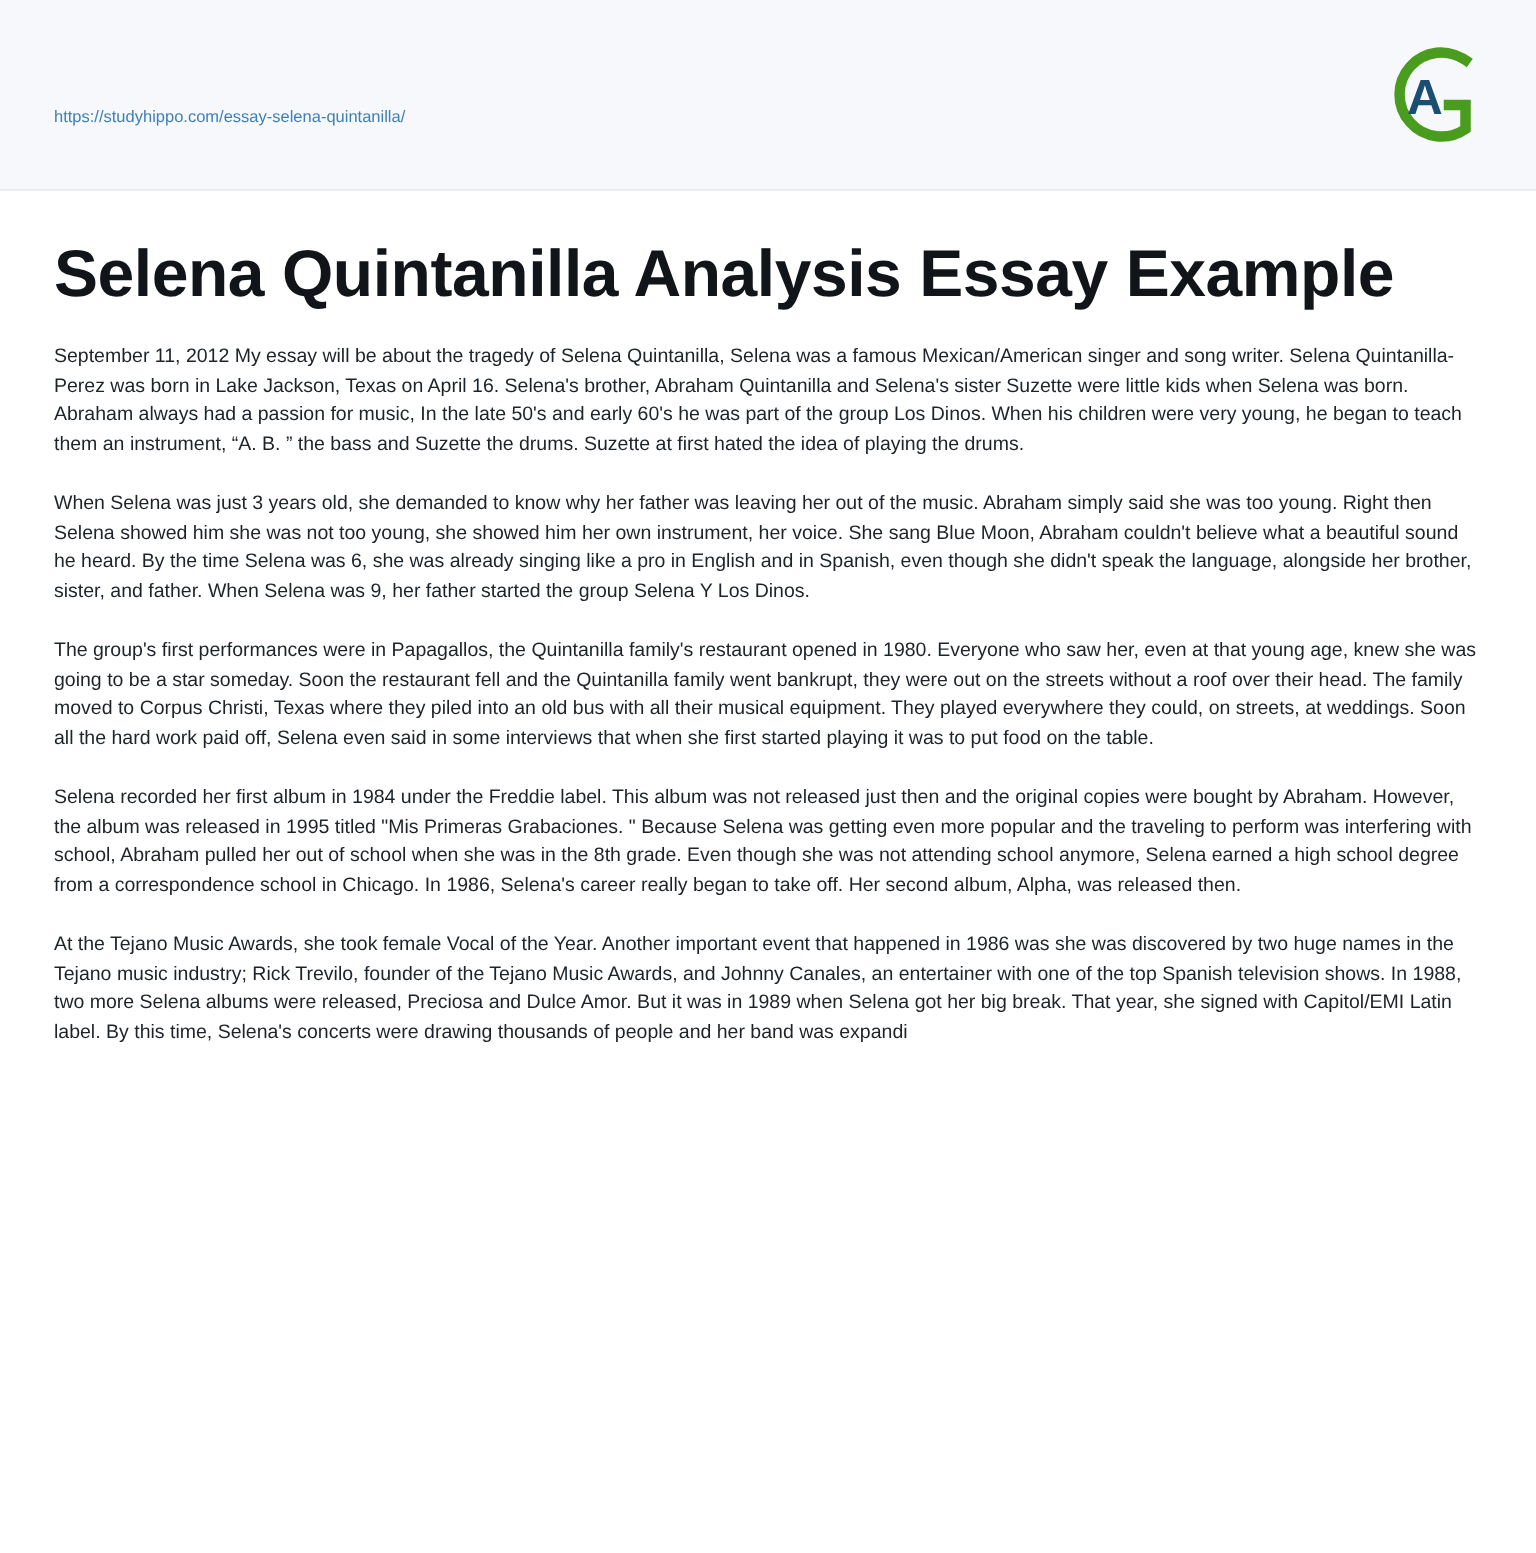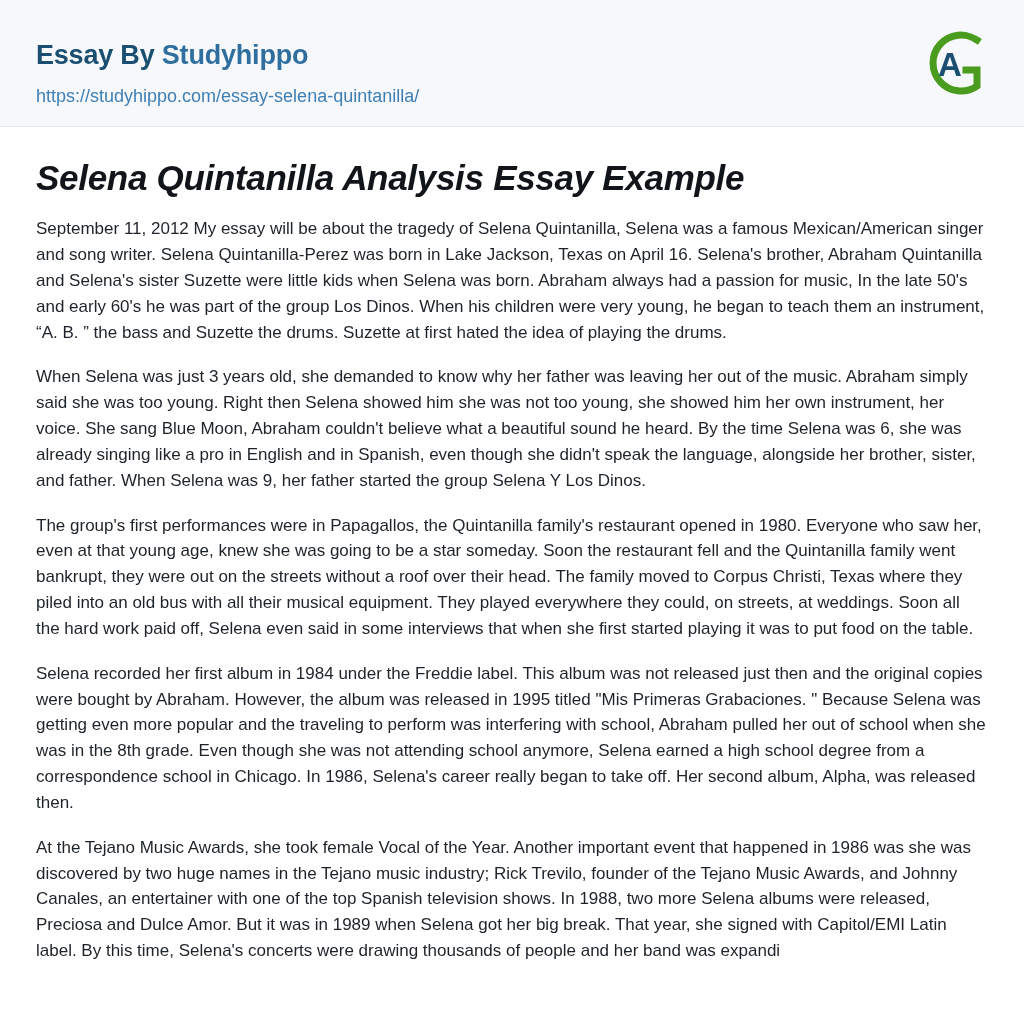--- a/index.html
+++ b/index.html
@@ -31,61 +31,59 @@
     top: 40px;
     font-size: 27px;
     font-weight: bold;
     color: #1b4f72;
     letter-spacing: -0.2px;
   }
   .brand .brand-light { color: #2f6f9f; }
   .site-url {
     position: absolute;
     left: 36px;
-    top: 86px;
-    font-size: 18px;
+    top: 72px;
+    font-size: 11px;
     color: #3f7fb5;
     text-decoration: none;
   }
   .logo-wrap {
     position: absolute;
     right: 36px;
     top: 26px;
     width: 74px;
     height: 74px;
   }
   .logo-wrap svg { display: block; }
   .content {
     padding: 30px 36px 0 36px;
   }
   h1.title {
-    font-size: 35px;
+    font-size: 44px;
     line-height: 1.18;
     font-weight: bold;
     color: #111418;
     margin: 0 0 18px 0;
     letter-spacing: -0.3px;
-    font-style: italic;
   }
   p.para {
-    font-size: 17px;
+    font-size: 13px;
     line-height: 1.52;
     color: #1d2328;
     margin: 0 0 19px 0;
     text-align: left;
   }
   p.para:last-child { margin-bottom: 12px; }
 </style>
 </head>
 <body>
 
 <div class="page">
 
   <div class="header">
-    <div class="brand"><span>Essay By </span><span class="brand-light">Studyhippo</span></div>
     <a class="site-url" href="#">https://studyhippo.com/essay-selena-quintanilla/</a>
     <div class="logo-wrap">
       <svg width="74" height="74" viewBox="0 0 74 74" aria-hidden="true">
         <path d="M63 14 A28 28 0 1 0 63 60 L63 44 L52 44" fill="none" stroke="#4a9c1e" stroke-width="7" stroke-linecap="square"></path>
         <text x="36" y="50" text-anchor="middle" font-family="Liberation Sans, sans-serif" font-size="33" font-weight="bold" fill="#1b4f72">A</text>
       </svg>
     </div>
   </div>
 
   <div class="content">

